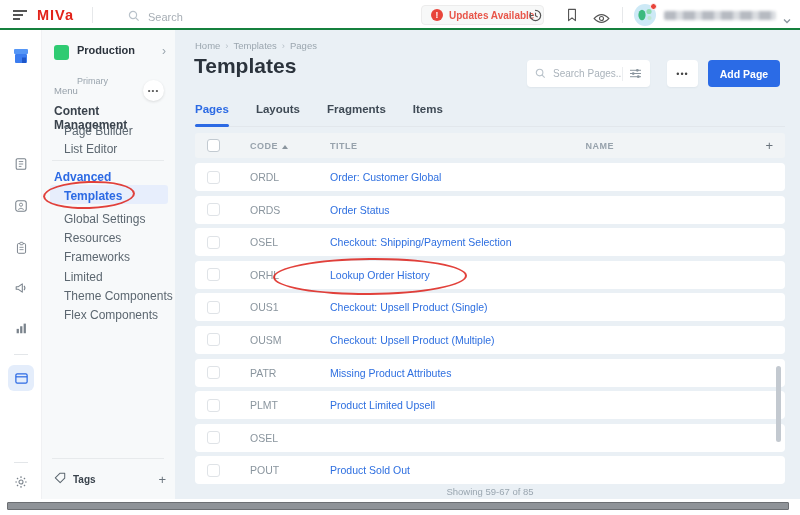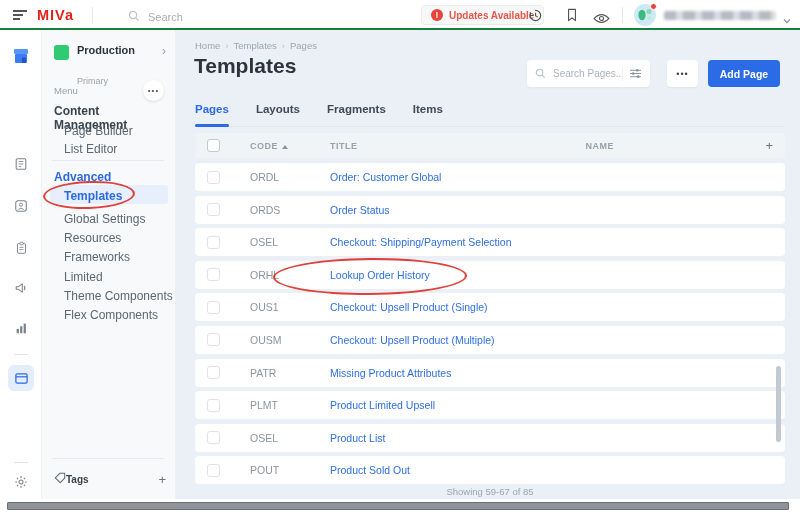--- a/index.html
+++ b/index.html
@@ -40,21 +40,21 @@
   .store-chev { margin-left:auto; font-size:12px; color:#9aa5ae; line-height:14px; }
   .menu-row { position:absolute; left:12px; top:50px; width:110px; display:flex; align-items:center; }
   .menu-lbl { font-size:9.5px; color:#97a1aa; }
   .menu-more { margin-left:auto; width:21px; height:21px; border-radius:50%; background:#fff; box-shadow:0 1px 3px rgba(0,0,0,0.12); font-size:8px; letter-spacing:1px; color:#555; display:flex; align-items:center; justify-content:center; cursor:pointer; }
   .sb-title { position:absolute; left:12px; font-size:12px; font-weight:bold; color:#3a434c; }
   .sb-title.adv { color:#2c6ae4; }
   .sb-item { position:absolute; left:22px; font-size:12px; color:#5c6770; cursor:pointer; white-space:nowrap; }
   .sb-divider { position:absolute; left:10px; width:112px; height:1px; background:#e7eaec; }
   .sb-active { position:absolute; left:8px; top:155px; width:118px; height:19px; background:#e7eefc; border-radius:3px; }
   .sb-item.active { color:#2c6ae4; font-weight:bold; }
-  .tags-row { position:absolute; left:12px; top:440px; width:112px; display:flex; align-items:center; cursor:pointer; }
+  .tags-row { position:absolute; left:12px; top:440px; width:112px; display:flex; align-items:center; gap:7px; cursor:pointer; }
   .tags-lbl { font-size:10px; font-weight:bold; color:#3a434c; }
   .tags-plus { margin-left:auto; font-size:13px; color:#6a737c; cursor:pointer; }
 
   
   .breadcrumb { position:absolute; left:195px; top:40px; font-size:9.5px; color:#9ba6af; display:flex; gap:5px; align-items:center; z-index:2; }
   .crumb { cursor:pointer; }
   .crumb-sep::after { content:"›"; color:#b6bfc7; }
   .page-title { position:absolute; left:194px; top:54px; font-size:21px; font-weight:bold; color:#2b333c; z-index:2; }
 
   .search-pages { position:absolute; left:527px; top:60px; width:123px; height:27px; background:#fff; border-radius:4px; box-shadow:0 1px 2px rgba(40,60,90,0.06); display:flex; align-items:center; padding:0 8px; z-index:2; }
@@ -359,21 +359,20 @@
   </div>
   <div class="trow">
     <span class="cb col-cb"></span>
     <span class="code">PLMT</span>
     <a class="name">Product Limited Upsell</a>
     <span class="rtitle"></span>
   </div>
   <div class="trow">
     <span class="cb col-cb"></span>
     <span class="code">OSEL</span>
-    <a class="name">Product List</a>
     <span class="rtitle"></span>
   </div>
   <div class="trow">
     <span class="cb col-cb"></span>
     <span class="code">POUT</span>
     <a class="name">Product Sold Out</a>
     <span class="rtitle"></span>
   </div>
 </div>
 

